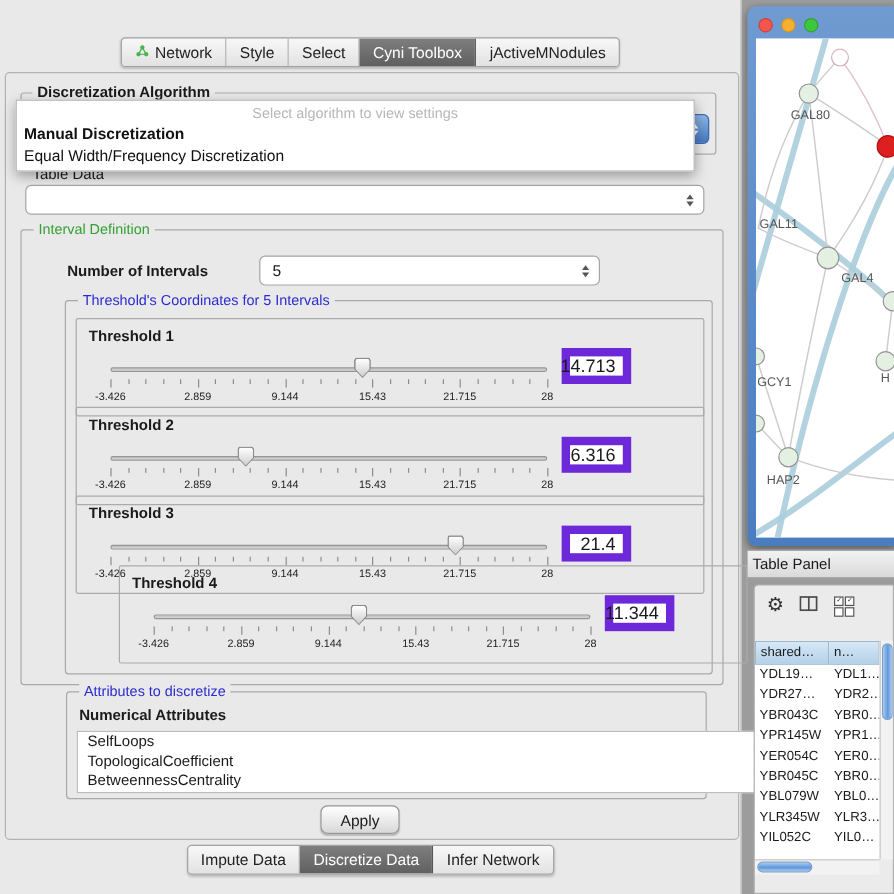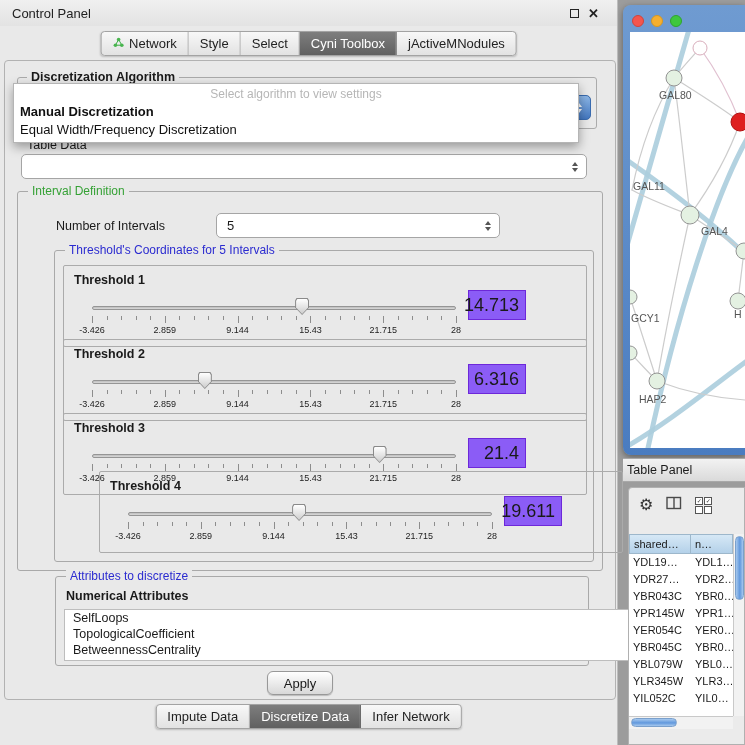--- a/index.html
+++ b/index.html
@@ -43,36 +43,36 @@
 
   .td-label{position:absolute;left:22px;top:77px}
   .td-combo{left:16px;top:93px;width:566px;height:25px}
 
   .group{position:absolute;border:1px solid #a9a9a9;border-radius:3px}
   .group-title{position:absolute;top:-8px;left:10px;background:#e9e9e9;padding:0 4px;font-size:12px;white-space:nowrap}
   .green{color:#35a135}
   .blue{color:#2b2bd0}
 
   #interval-group{left:12px;top:130px;width:586px;height:380px}
-  .noi-label{position:absolute;left:38px;top:27px;font-weight:normal}
+  .noi-label{position:absolute;left:38px;top:27px;font-weight:bold}
   .noi-combo{left:198px;top:21px;width:284px;height:25px}
   #thr-group{left:36px;top:58px;width:540px;height:312px}
 
   .thr-panel{position:absolute;left:8px;width:524px;height:82px;border:1px solid #ababab;border-radius:2px}
   .thr-label{position:absolute;left:10px;top:7px;font-size:12.5px;font-weight:bold}
   .thr-slider{position:absolute;left:28px;top:30px;width:364px;height:38px}
   .thr-track{position:absolute;left:0;top:10px;width:100%;height:4px;background:linear-gradient(#bdbdbd,#d9d9d9);border:1px solid #959595;border-radius:2px}
   .thr-thumb{position:absolute;top:2px;width:14px;height:17px;clip-path:polygon(10% 0,90% 0,100% 14%,100% 56%,50% 100%,0 56%,0 14%);background:#8a8a8a}
   .thr-thumb-in{position:absolute;left:1px;top:1px;width:12px;height:15px;clip-path:polygon(10% 0,90% 0,100% 14%,100% 56%,50% 100%,0 56%,0 14%);background:linear-gradient(#ffffff,#cdcdcd)}
   .thr-ticks{position:absolute;left:0;top:20px;width:100%;height:8px}
   .tick{position:absolute;top:0;width:1px;height:4px;background:#8d8d8d}
   .tick.maj{height:7px}
   .thr-lblrow{position:absolute;left:0;top:29px;width:100%;height:10px}
   .tick-lbl{position:absolute;transform:translateX(-50%);font-size:9px;color:#222;white-space:nowrap}
-  .thr-value{position:absolute;left:404px;top:24px;width:58px;height:30px;background:#8b5cf6;border:1px solid #6d28d9;display:flex;align-items:center;justify-content:flex-end;padding-right:6px;font-size:18px}
+  .thr-value{position:absolute;left:404px;top:24px;width:58px;height:30px;background:#ffffff;border:7px solid #6d28d9;display:flex;align-items:center;justify-content:flex-end;padding-right:6px;font-size:15px}
 
   #attr-group{left:50px;top:515px;width:534px;height:90px}
   .attr-sub{position:absolute;left:10px;top:12px;font-weight:bold}
   .attr-list{position:absolute;left:8px;top:32px;width:614px;height:52px;background:#fff;border:1px solid #bdbdbd;overflow:hidden}
   .attr-item{font-size:12.5px;line-height:16px;padding-left:8px;white-space:nowrap}
   .attr-vsb{position:absolute;right:0;top:0;width:14px;height:100%;background:#f3f3f3;border-left:1px solid #d5d5d5}
   .attr-vsb-thumb{position:absolute;left:2px;top:2px;width:9px;height:28px;background:#c2c2c2;border:1px solid #ababab;border-radius:5px}
 
   .apply{position:absolute;left:262px;top:610px;width:66px;height:24px;border:1px solid #989898;border-radius:6px;background:linear-gradient(#ffffff,#d8d8d8);font-size:13px;display:flex;align-items:center;justify-content:center;box-shadow:0 1px 1px rgba(0,0,0,.2)}
 
@@ -102,27 +102,20 @@
   .tbl-cell:last-child{flex:1 1 auto}
   .tbl-vsb{position:absolute;left:104px;top:46px;width:13px;height:182px;background:#f2f2f2;border-left:1px solid #c9c9c9}
   .aqua-v{position:absolute;left:1px;top:2px;width:9px;height:64px;border-radius:5px;background:linear-gradient(90deg,#a6c8ee,#6198dd 55%,#a6c8ee);border:1px solid #7aa0cc}
   .tbl-hsb{position:absolute;left:0;top:228px;width:104px;height:13px;background:#f2f2f2;border-top:1px solid #c9c9c9}
   .aqua-h{position:absolute;left:2px;top:1px;width:46px;height:9px;border-radius:5px;background:linear-gradient(#a6c8ee,#6198dd 55%,#a6c8ee);border:1px solid #7aa0cc}
 </style>
 </head>
 <body>
 
 <div class="cp">
-  <div class="cp-titlebar">
-    <span class="cp-title">Control Panel</span>
-    <span class="win-icons">
-      <span class="float-ic"></span>
-      <span class="close-ic">✕</span>
-    </span>
-  </div>
 
   <div class="tabstrip">
       <div class="tab">
         <span><svg width="12" height="11" viewBox="0 0 12 11">
             <path d="M6 2.5 L2.8 8.2 M6 2.5 L9.2 8.2 M2.8 8.2 L9.2 8.2" stroke="#3fae49" stroke-width="1" fill="none"></path>
             <circle cx="6" cy="2.5" r="1.8" fill="#49b54f"></circle>
             <circle cx="2.8" cy="8.2" r="1.8" fill="#49b54f"></circle>
             <circle cx="9.2" cy="8.2" r="1.8" fill="#49b54f"></circle>
           </svg></span>
         <span>Network</span>
@@ -356,21 +349,21 @@
                 </div>
       <div class="thr-lblrow">
                   <div class="tick-lbl" style="left:0%">-3.426</div>
                   <div class="tick-lbl" style="left:20%">2.859</div>
                   <div class="tick-lbl" style="left:40%">9.144</div>
                   <div class="tick-lbl" style="left:60%">15.43</div>
                   <div class="tick-lbl" style="left:80%">21.715</div>
                   <div class="tick-lbl" style="left:100%">28</div>
                 </div>
     </div>
-    <div class="thr-value">19.611</div>
+    <div class="thr-value">11.344</div>
             </div>
           </div>
       </div>
     </div>
 
     <div class="group" id="attr-group">
       <span class="group-title blue">Attributes to discretize</span>
       <div class="lbl attr-sub">Numerical Attributes</div>
       <div class="attr-list">
         <div id="attr-items">

